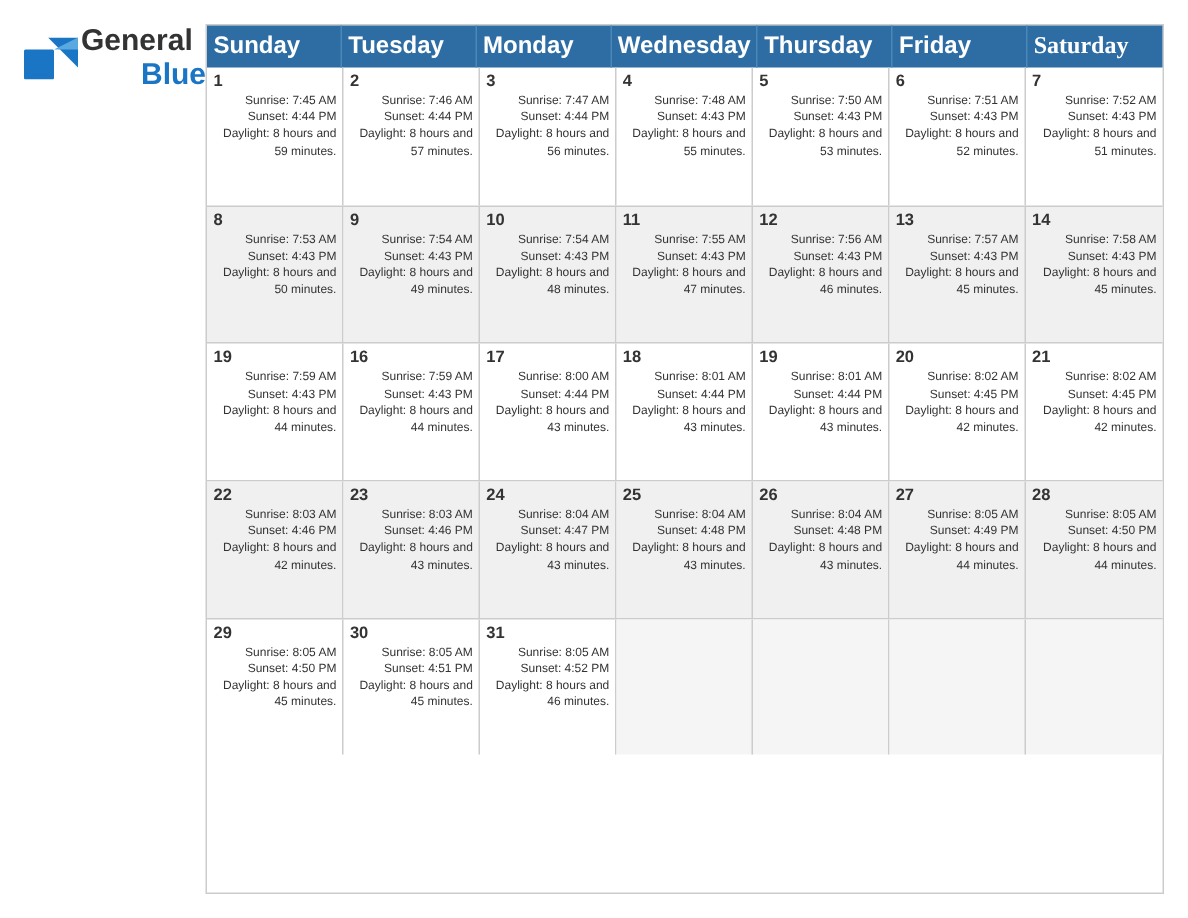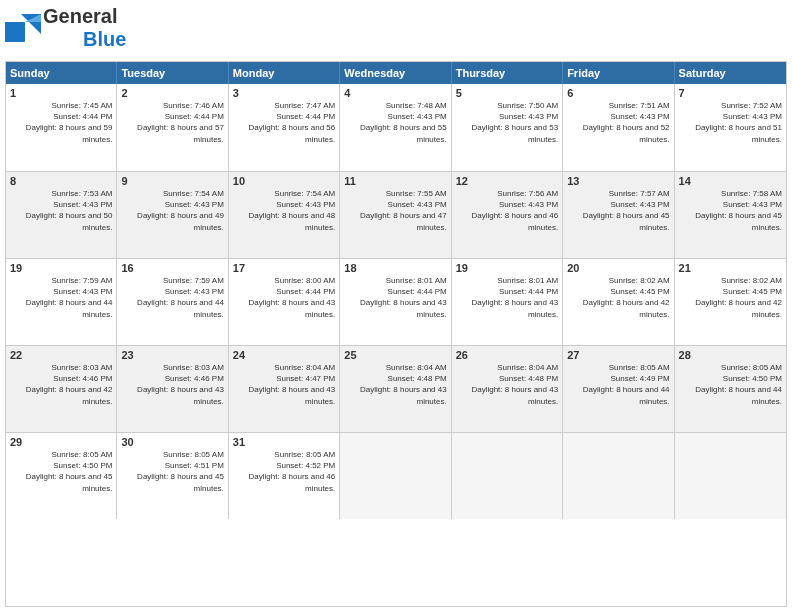--- a/index.html
+++ b/index.html
@@ -6,23 +6,23 @@
     body {
       font-family: Arial, sans-serif;
       background: #fff;
       width: 792px;
       height: 612px;
       overflow: hidden;
     }
     .page {
       width: 792px;
       height: 612px;
-      padding: 5px;
-      display: flex;
-      flex-direction: column;
+      padding: 16px;
+      display: flex;
+      flex-direction: row;
     }
     .header {
       display: flex;
       justify-content: space-between;
       align-items: flex-start;
       margin-bottom: 10px;
     }
     .logo {
       display: flex;
       flex-direction: column;
@@ -51,27 +51,27 @@
       flex-direction: column;
       border: 1px solid #ccc;
     }
     .cal-header {
       display: grid;
       grid-template-columns: repeat(7, 1fr);
       background: #2e6da4;
     }
     .cal-header-cell {
       color: #fff;
-      font-size: 11px;
+      font-size: 16px;
       font-weight: bold;
       padding: 5px 4px;
       text-align: left;
       border-right: 1px solid #4a88b8;
     }
-    .cal-header-cell:last-child { border-right: none; }
+    .cal-header-cell:last-child { border-right: none; font-family: Liberation Serif, serif; }
     .cal-body {
       flex: 1;
       display: grid;
       grid-template-rows: repeat(6, 1fr);
     }
     .cal-week {
       display: grid;
       grid-template-columns: repeat(7, 1fr);
       border-top: 1px solid #ccc;
     }

